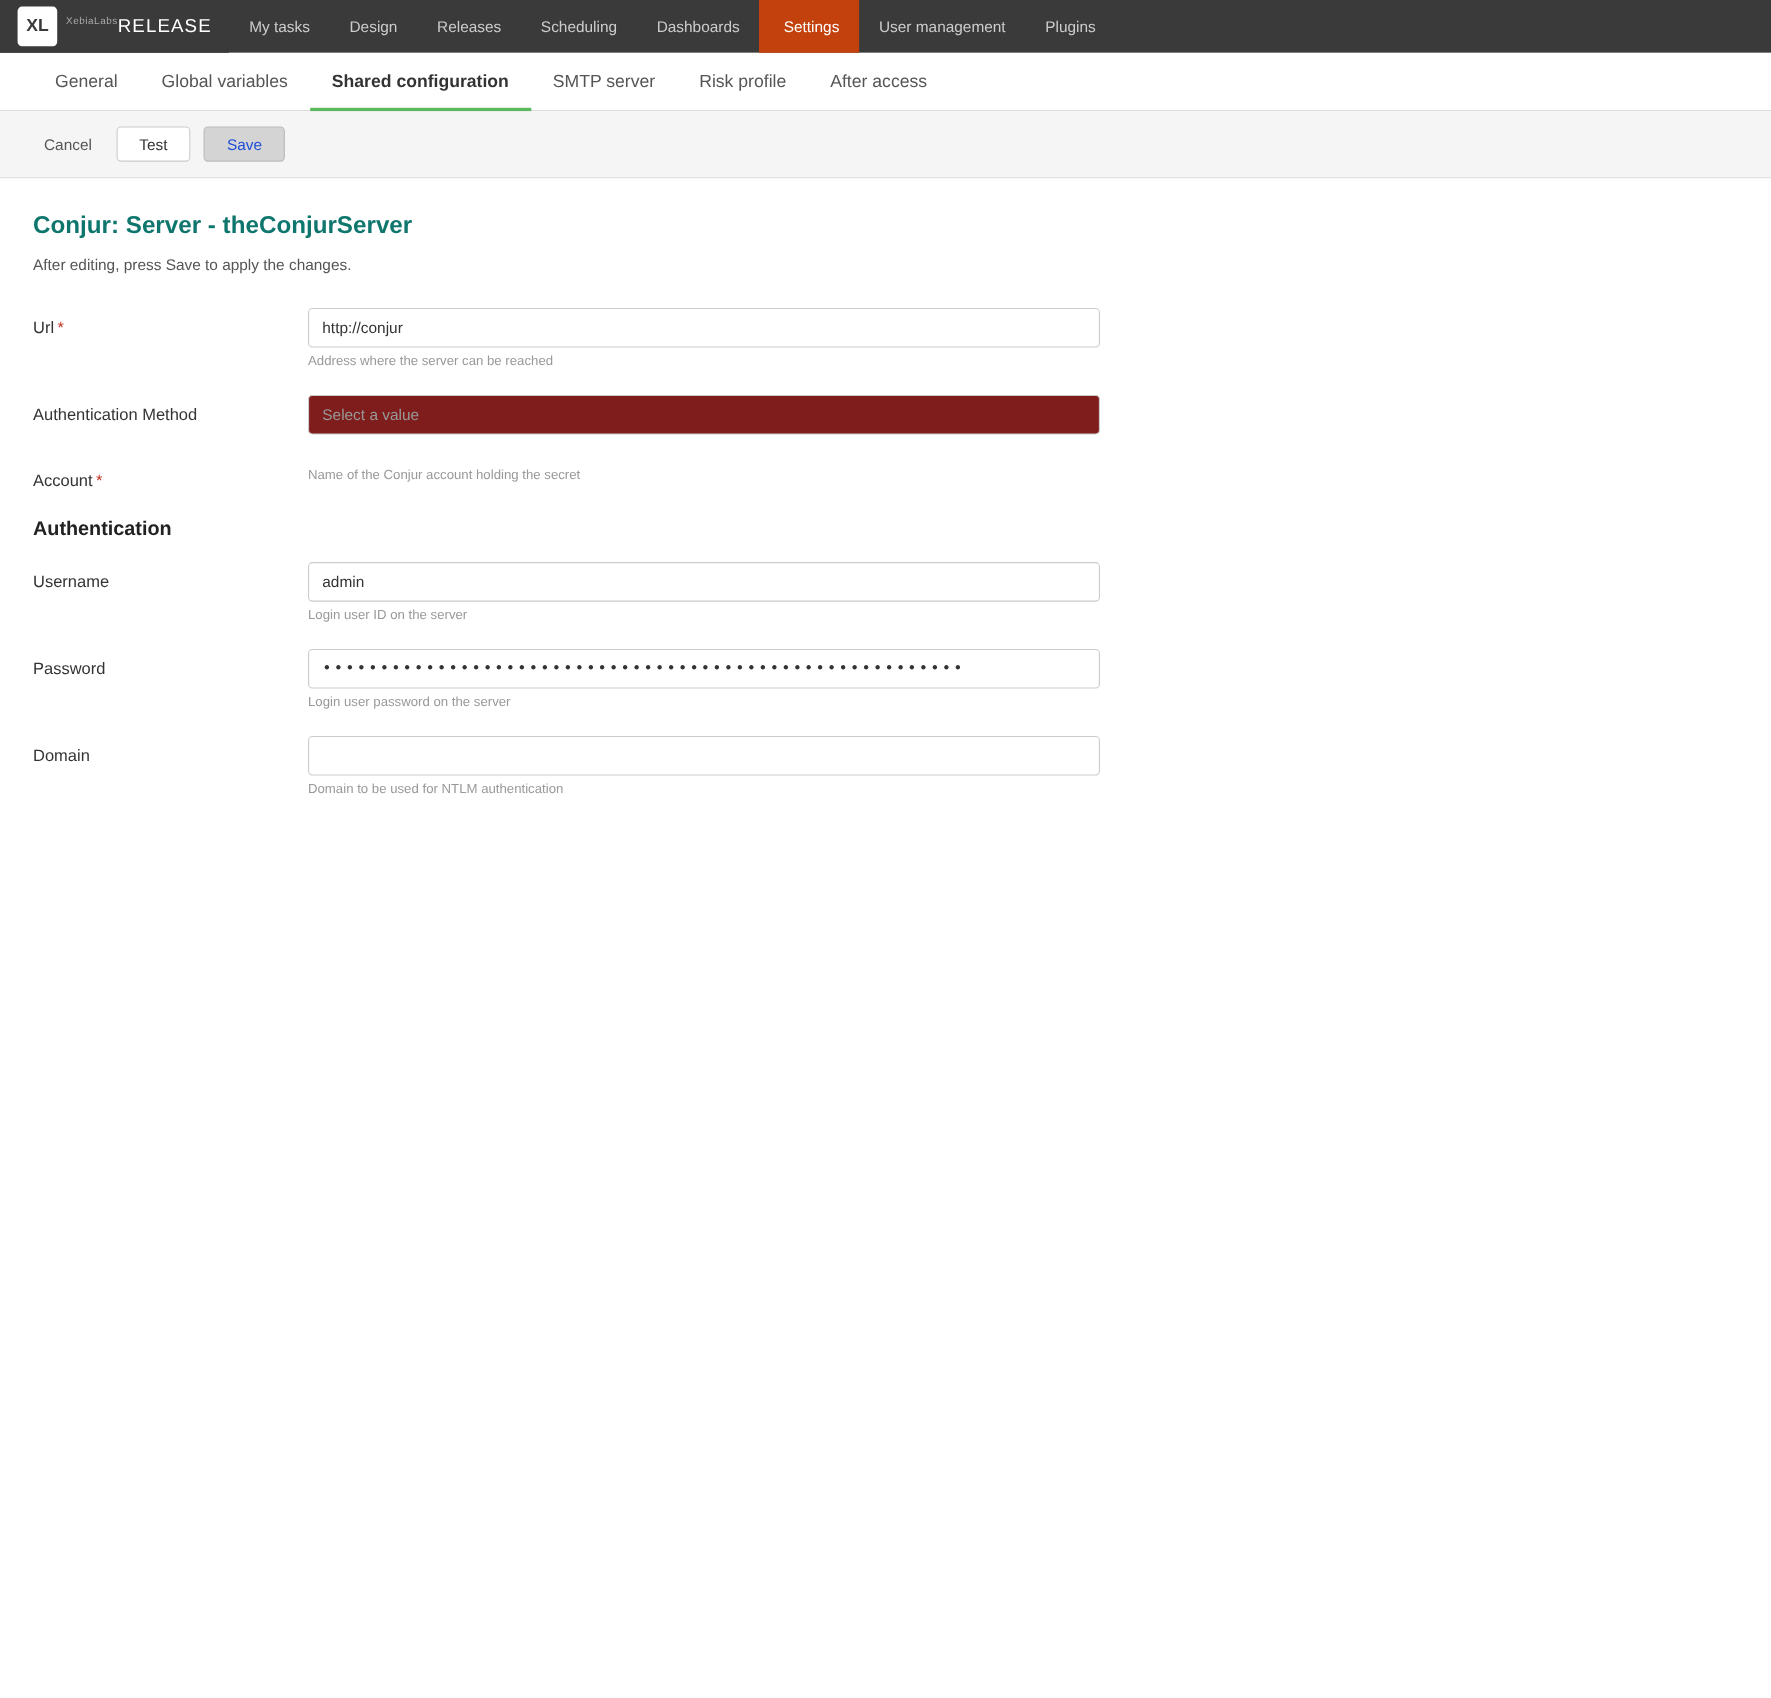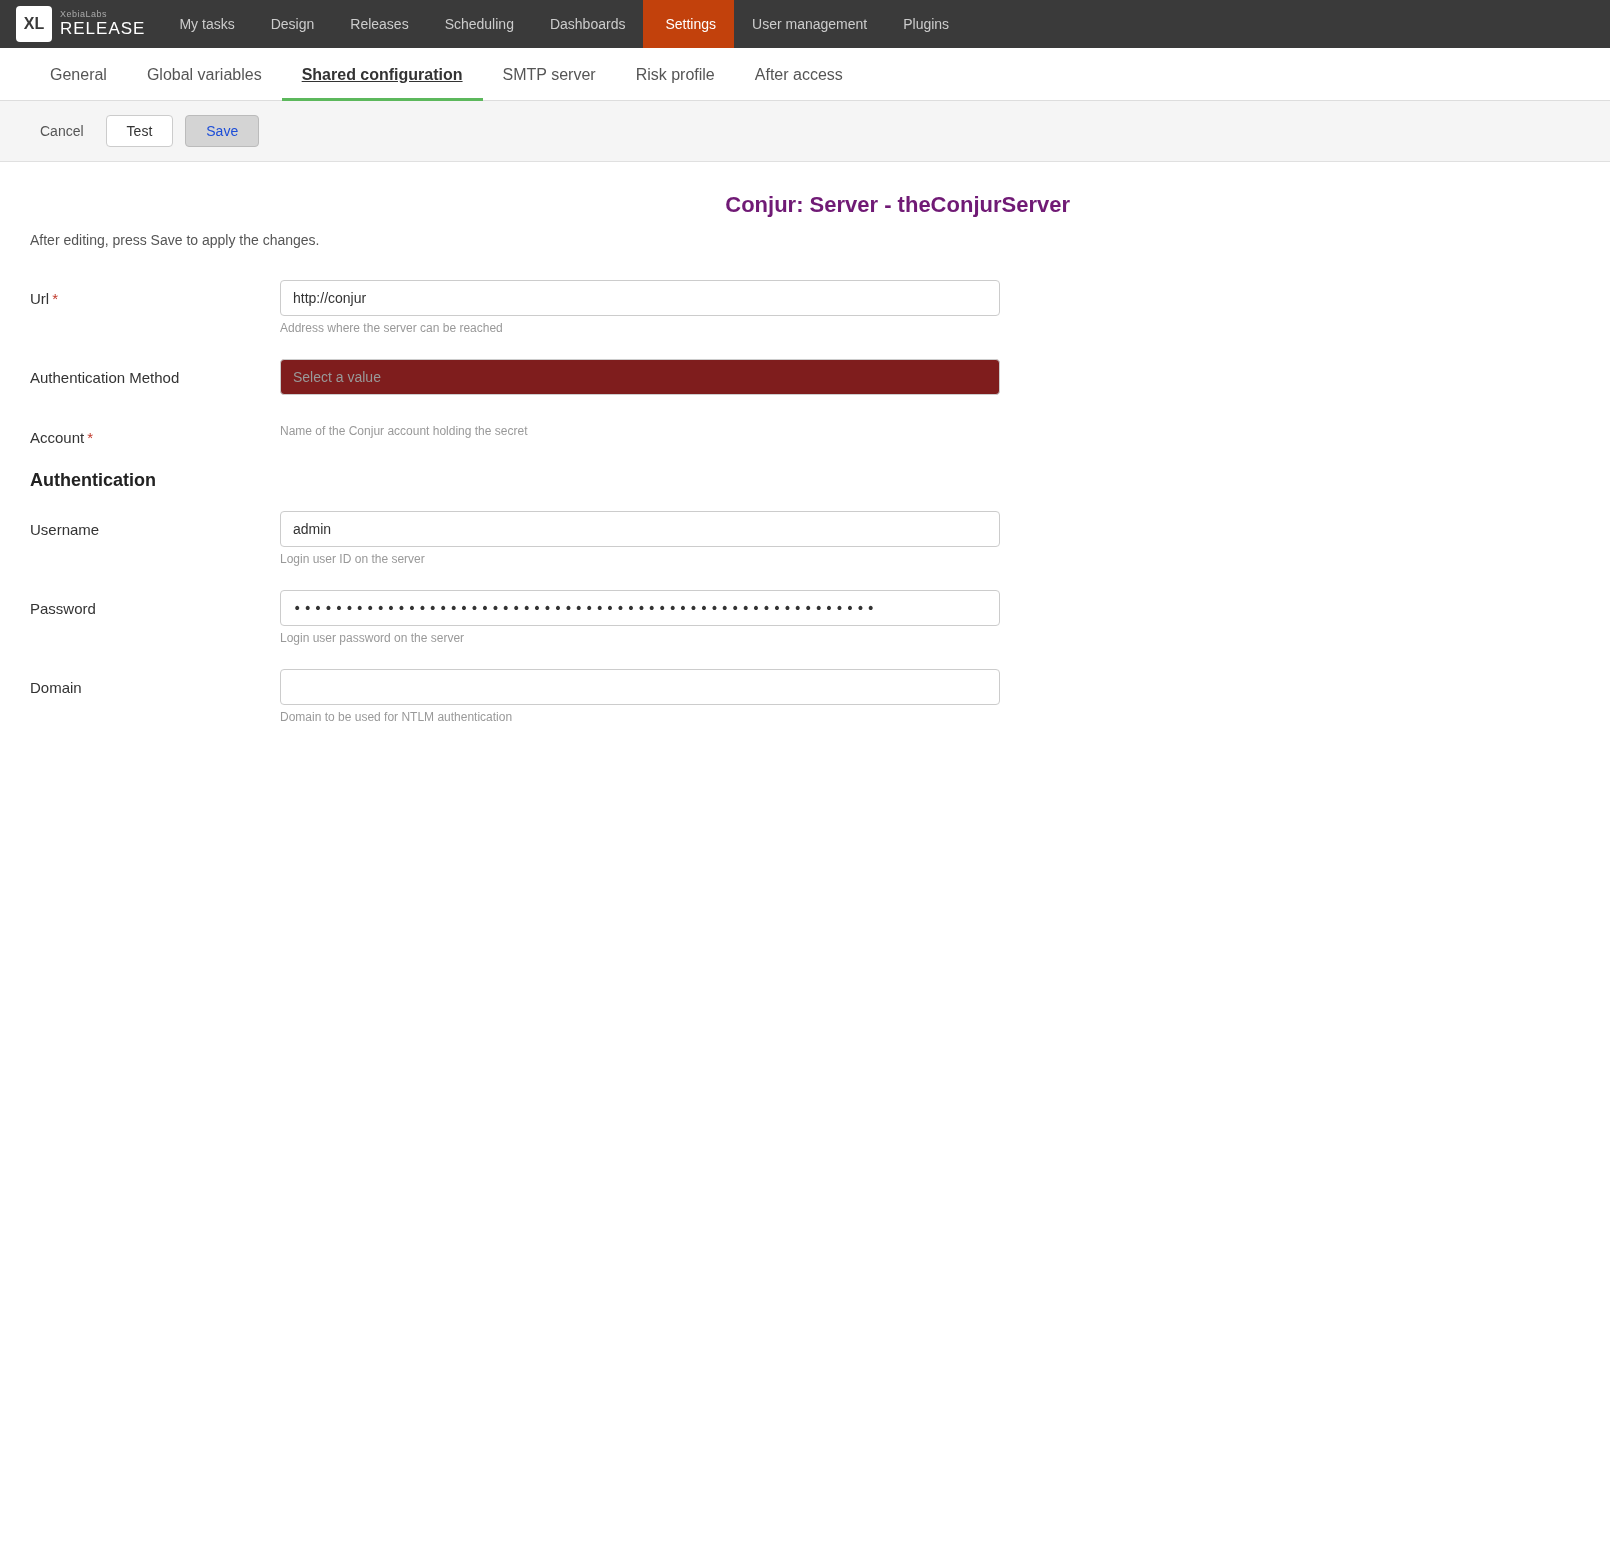--- a/index.html
+++ b/index.html
@@ -29,21 +29,21 @@
       align-items: center;
       justify-content: center;
       font-weight: 900;
       font-size: 16px;
       color: #3a3a3a;
       margin-right: 8px;
       flex-shrink: 0;
     }
     .logo-text {
       display: flex;
-      flex-direction: column;
+      flex-direction: row;
       color: #fff;
       line-height: 1.1;
     }
     .logo-text .brand-sub {
       font-size: 9px;
       color: #aaa;
       letter-spacing: 0.5px;
     }
     .logo-text .brand-main {
       font-size: 17px;
@@ -85,21 +85,20 @@
       color: #555;
       cursor: pointer;
       border-bottom: 3px solid transparent;
       margin-bottom: -1px;
       font-weight: 500;
     }
     .settings-tab.active {
       color: #333;
       border-bottom: 3px solid #5cb85c;
       font-weight: 600;
-      text-decoration: underline;
     }
 
     
     .action-bar {
       display: flex;
       align-items: center;
       gap: 12px;
       padding: 14px 30px;
       background: #f5f5f5;
       border-bottom: 1px solid #e0e0e0;
@@ -133,22 +132,21 @@
 
     
     .main-content {
       padding: 30px 30px;
       max-width: 1100px;
     }
     .page-title {
       font-size: 22px;
       font-weight: 600;
       margin-bottom: 14px;
-      color: #701a75;
-      text-align: right;
+      color: #0f766e;
     }
     .page-desc {
       font-size: 14px;
       color: #555;
       margin-bottom: 32px;
     }
 
     
     .form-row {
       display: flex;

